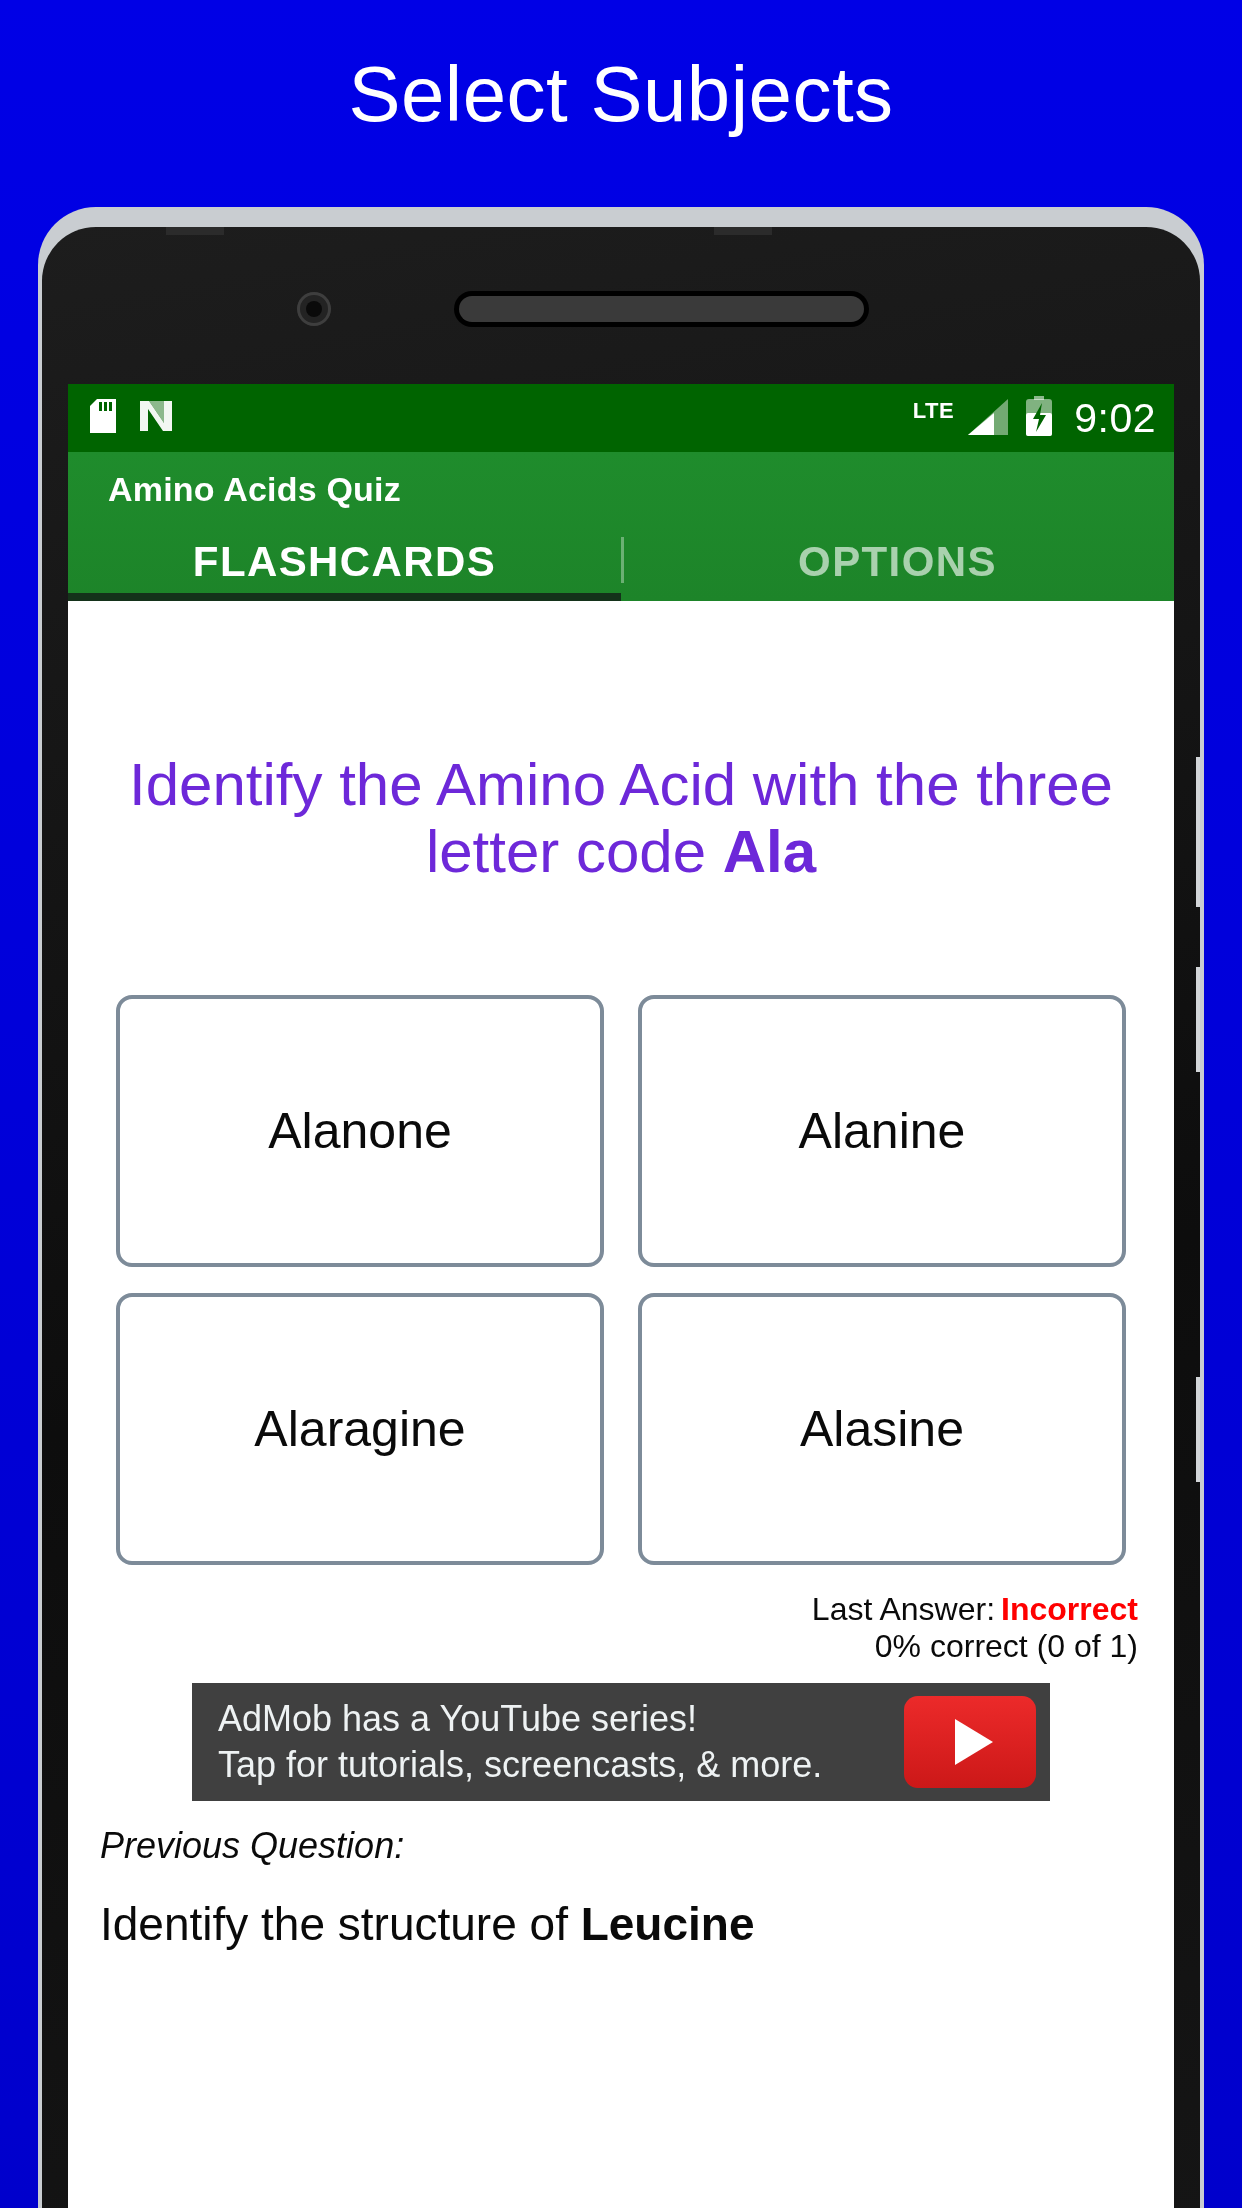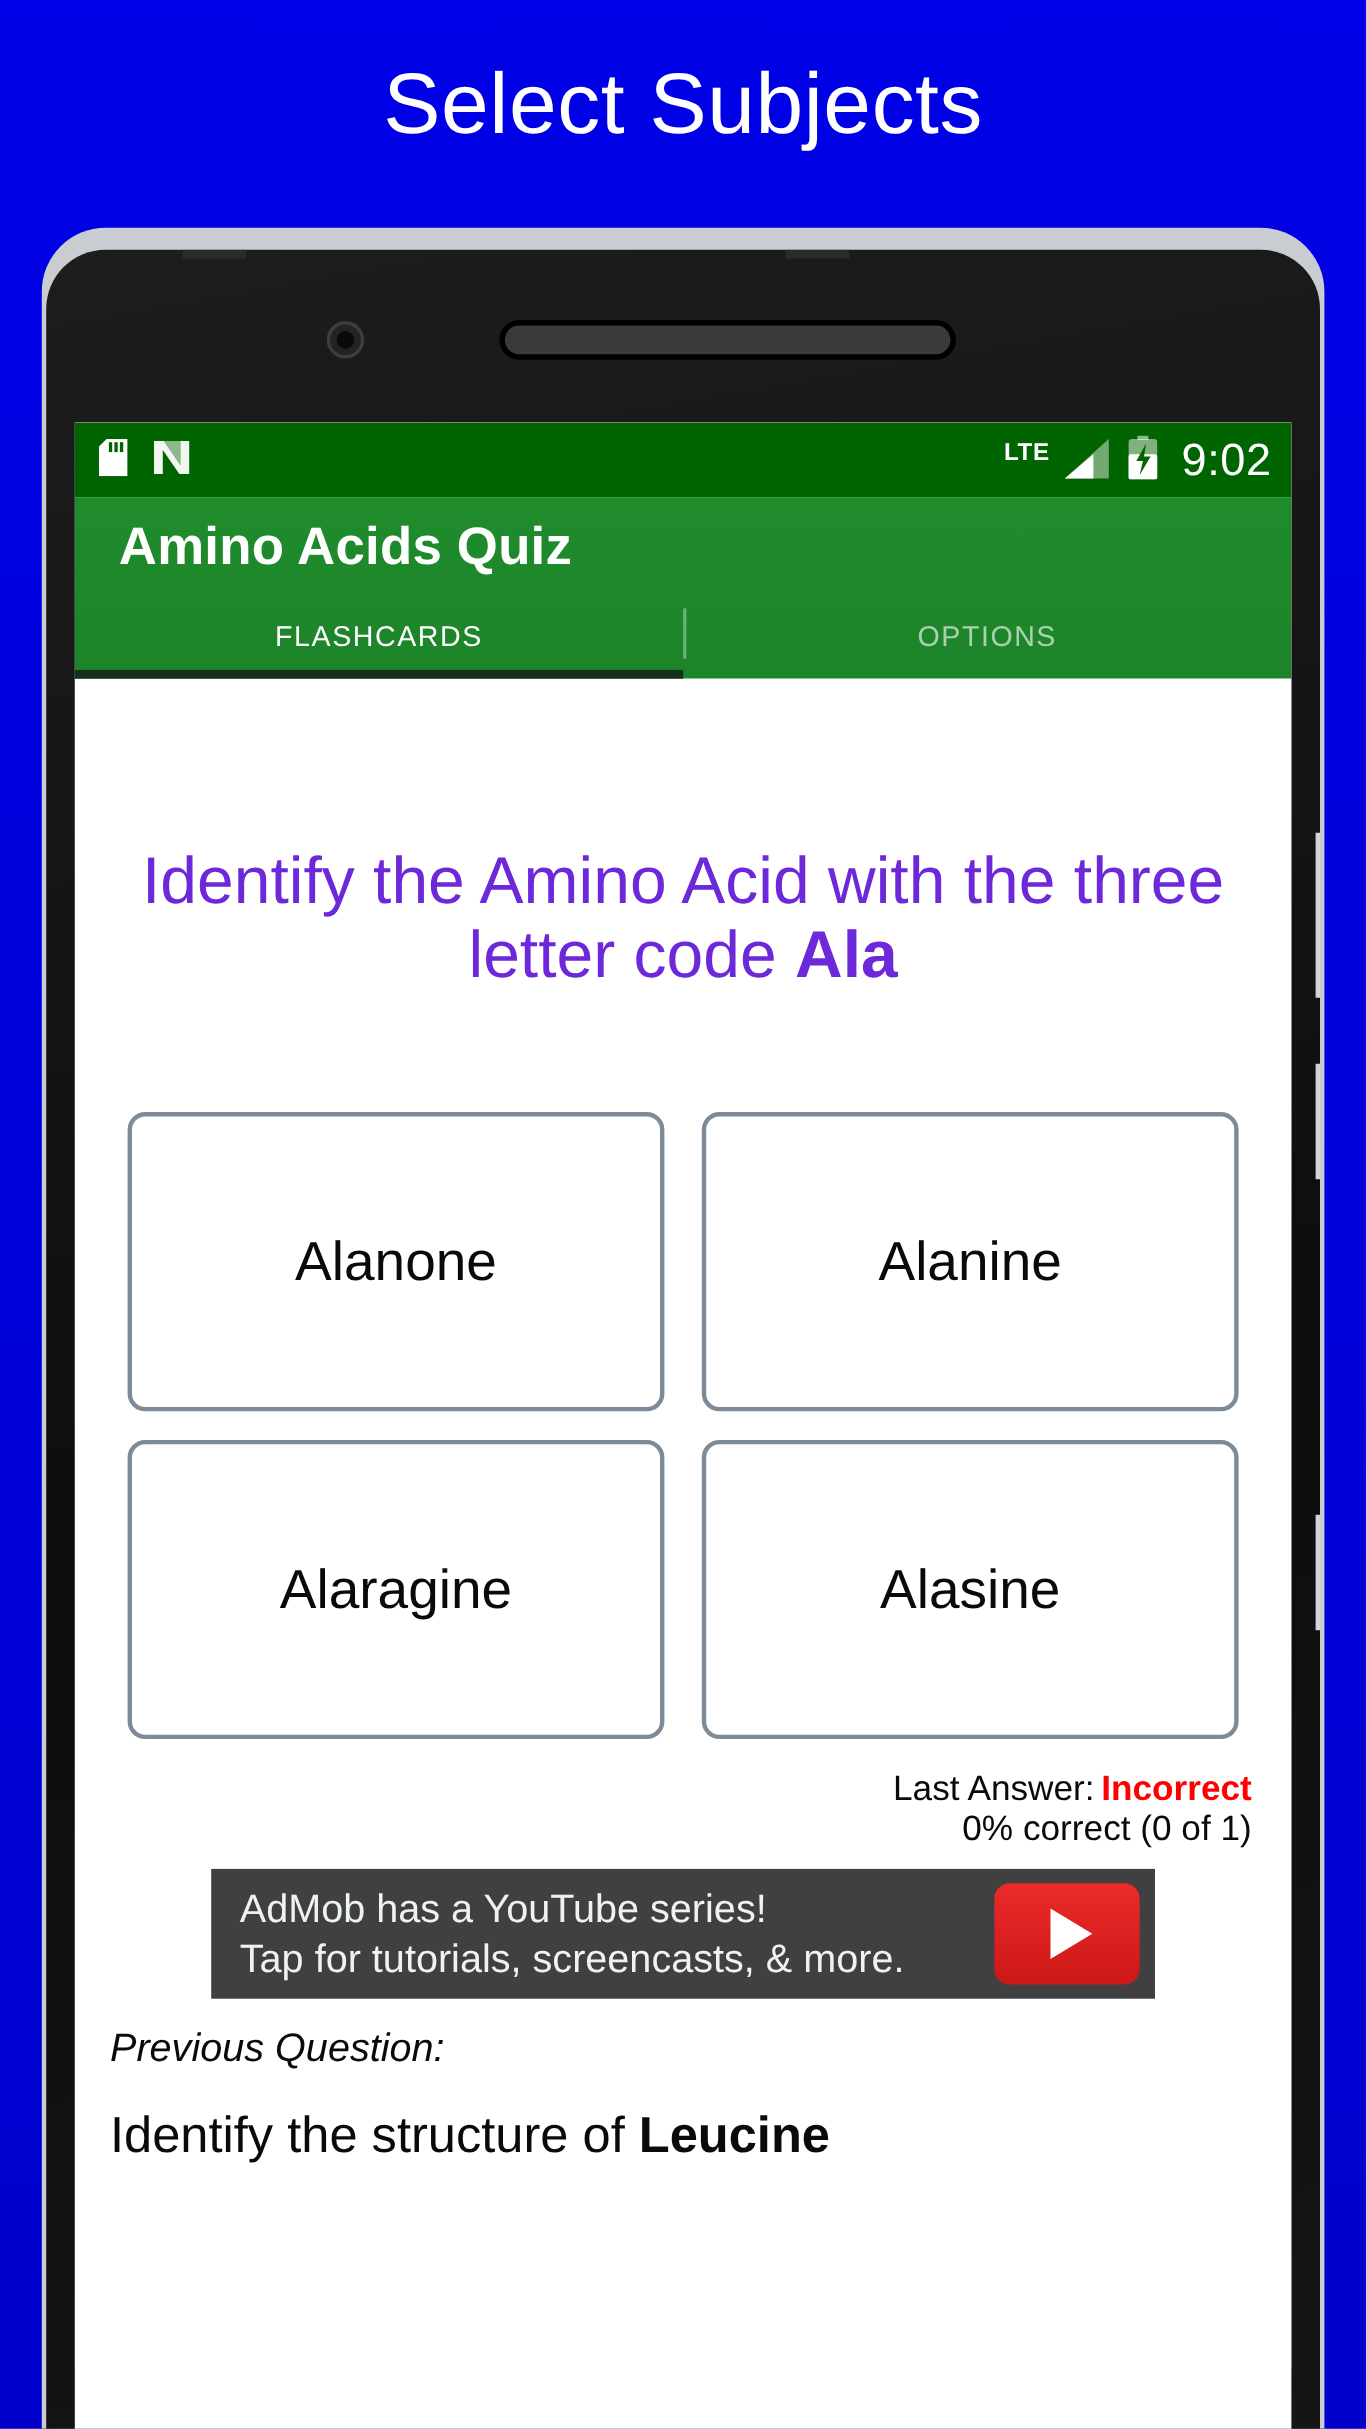--- a/index.html
+++ b/index.html
@@ -144,33 +144,33 @@
   }
 
   
   .appbar {
     background: #1f8c2c;
     background: linear-gradient(180deg, #1f8c2c 0%, #1d8429 100%);
     padding: 12px 0 0 0;
   }
   .app-title {
     color: #ffffff;
-    font-size: 48px;
+    font-size: 34px;
     font-weight: 700;
     padding: 6px 0 14px 40px;
     letter-spacing: 0.2px;
   }
   .tabs { display: flex; height: 78px; position: relative; }
   .tab {
     flex: 1;
     display: flex;
     align-items: center;
     justify-content: center;
-    font-size: 26px;
-    font-weight: 400;
+    font-size: 42px;
+    font-weight: 700;
     letter-spacing: 1.4px;
     color: rgba(255,255,255,0.62);
     position: relative;
     text-align: center;
   }
   .tab.active { color: #ffffff; }
   .tab.active::after {
     content: "";
     position: absolute;
     left: 0; bottom: 0;

